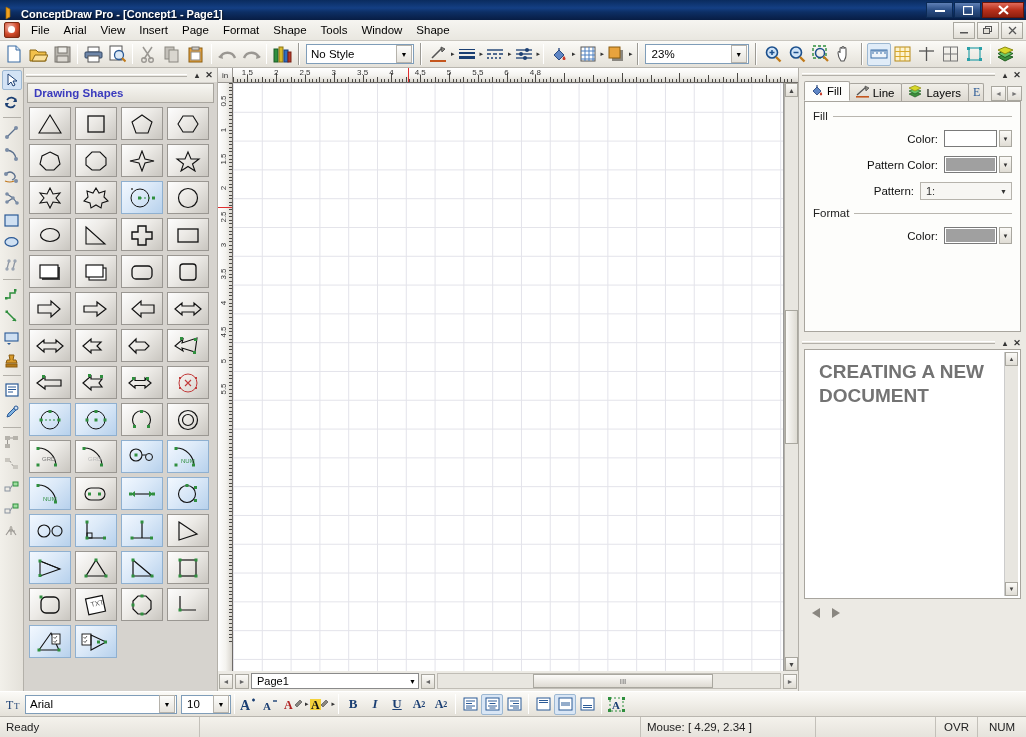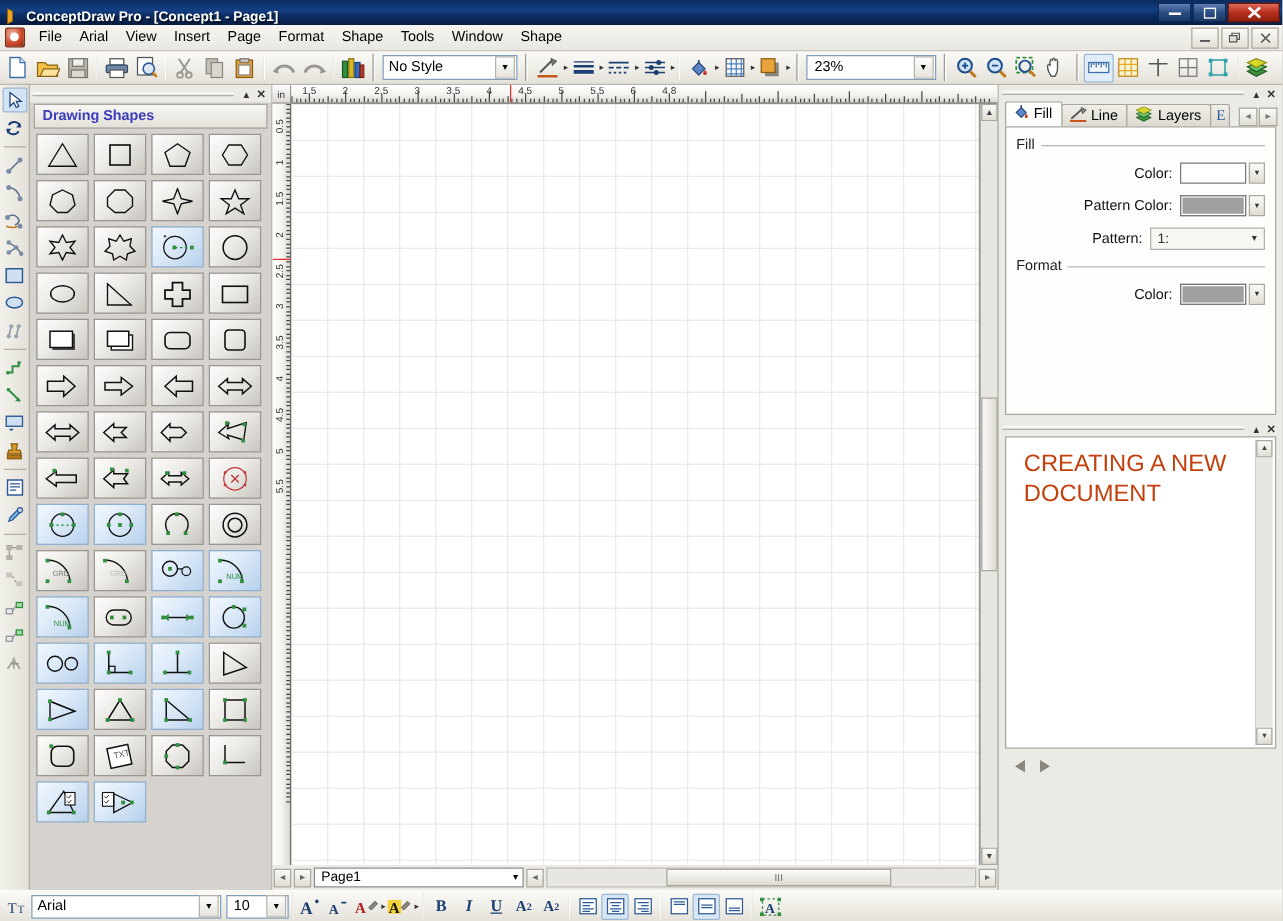--- a/index.html
+++ b/index.html
@@ -317,21 +317,21 @@
   .pattern-combo { width: 92px; height:18px; border:1px solid #b6b3ac; background:#f7f6f3;
                    display:flex;align-items:center;justify-content:space-between;
                    padding:0 4px 0 5px; font-size:11px; color:#333; }
   
   .help-body {
     margin: 0 5px 3px 5px;
     background:#fff; border:1px solid #a8a59e;
     height: 250px; position:relative; padding: 10px 14px;
     overflow:hidden;
   }
-  .help-title { color:#c2410c; font-size:19px; font-weight:normal; line-height:1.25;
+  .help-title { color:#737373; font-size:19px; font-weight:bold; line-height:1.25;
                 letter-spacing:0px; margin-bottom: 12px; }
   .help-text { color:#5a5a5a; font-size:12px; line-height:1.45; }
   .help-link { color:#1a4fa0; font-size:12px; text-decoration:underline; margin-top:14px;
                display:inline-block; line-height:1.45; }
   .inline-doc { display:inline-block; width:11px; height:13px; vertical-align:-2px;
                 position:relative; }
   .help-scroll { position:absolute; right:2px; top:2px; bottom:2px; width:14px;
                  background:#f0eee8; border-left:1px solid #ccc;
                  display:flex; flex-direction:column; }
   .help-nav { display:flex; gap:6px; padding: 4px 0 0 10px; }
@@ -1823,14 +1823,30 @@
           <g fill="#2f8f3e">
             <rect x="0" y="0" width="3" height="3"></rect>
             <rect x="14" y="0" width="3" height="3"></rect>
             <rect x="0" y="12" width="3" height="3"></rect>
             <rect x="14" y="12" width="3" height="3"></rect>
           </g>
         </svg>
     </div>
   </div>
 
+  <div class="status-bar">
+    <div class="sb-cell first" style="width:200px;">
+      <span>Ready</span>
+    </div>
+    <div class="sb-cell sb-grow"></div>
+    <div class="sb-cell" style="width:175px;">
+      <span>Mouse: [ 4.29, 2.34 ]</span>
+    </div>
+    <div class="sb-cell" style="width:120px;"></div>
+    <div class="sb-cell" style="width:42px;justify-content:center;">
+      <span>OVR</span>
+    </div>
+    <div class="sb-cell" style="width:48px;justify-content:center;border-right:none;">
+      <span>NUM</span>
+    </div>
+  </div>
 
 </div>
 
 </body></html>

